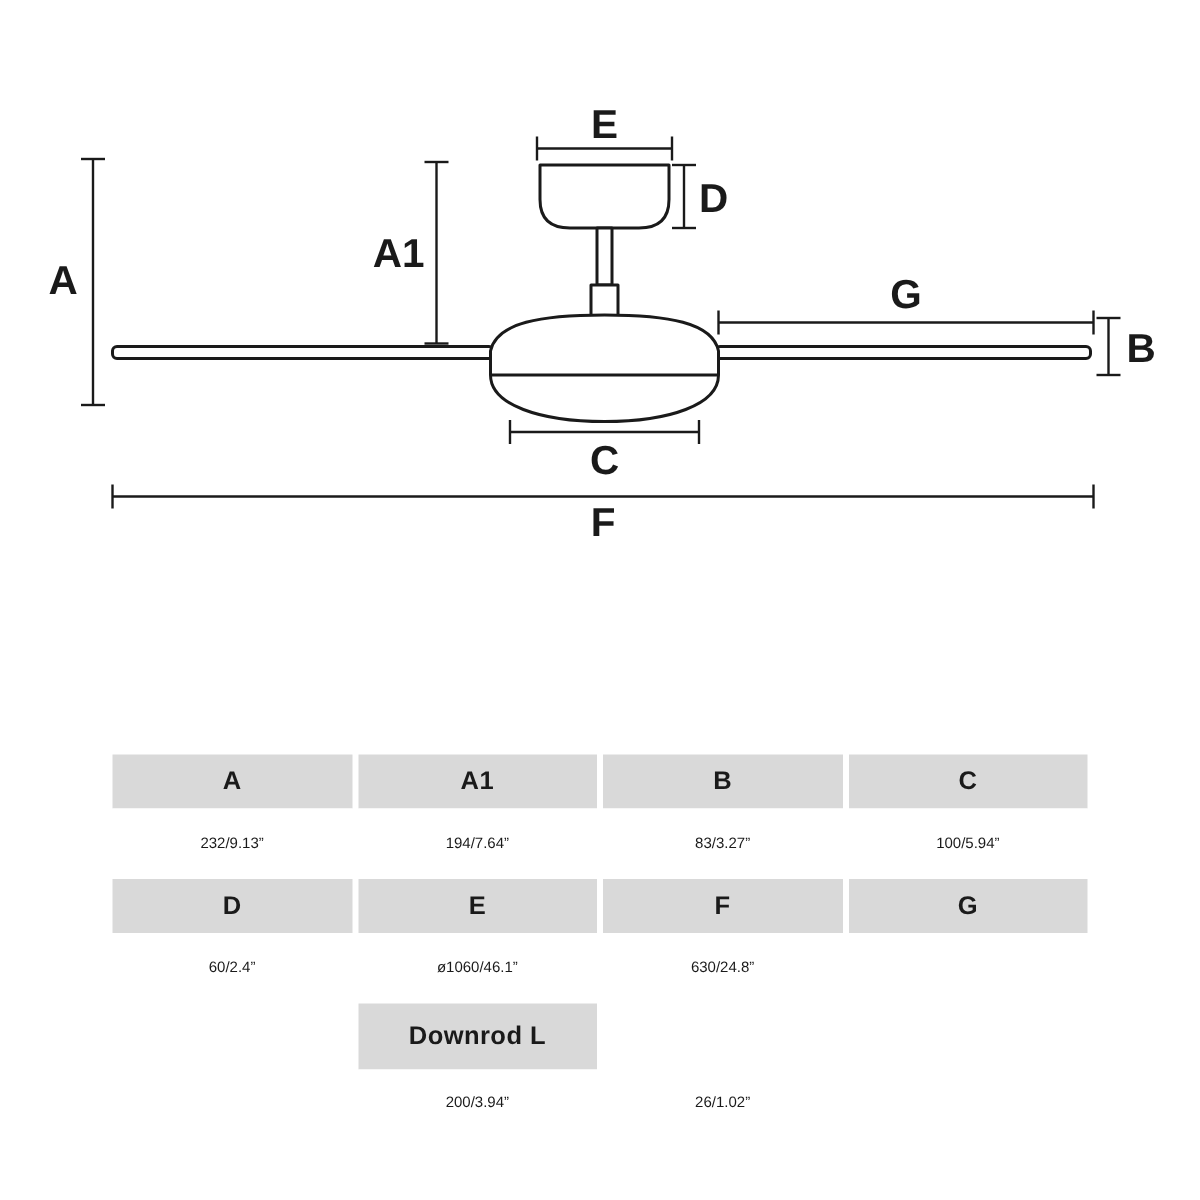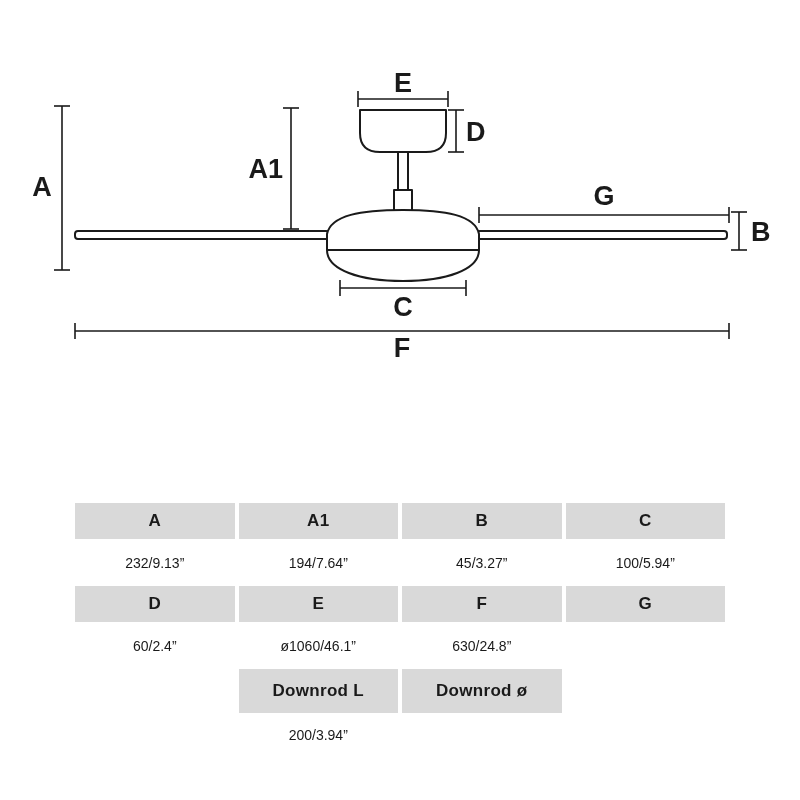--- a/index.html
+++ b/index.html
@@ -58,21 +58,21 @@
     font-weight: 700;
     font-size: 17px;
     letter-spacing: 0.3px;
   }
   .vcell {
     background: #ffffff;
     display: flex;
     align-items: center;
     justify-content: center;
     font-weight: 400;
-    font-size: 14px;
+    font-size: 10px;
   }
   .empty {
     background: transparent;
   }
 </style>
 </head>
 <body>
 
 <div class="page">
 
@@ -155,42 +155,42 @@
 
     <div class="trow hrow">
       <div class="hcell">A</div>
       <div class="hcell">A1</div>
       <div class="hcell">B</div>
       <div class="hcell">C</div>
     </div>
     <div class="trow vrow">
       <div class="vcell">232/9.13”</div>
       <div class="vcell">194/7.64”</div>
-      <div class="vcell">45/3.27”</div>
+      <div class="vcell">83/3.27”</div>
       <div class="vcell">100/5.94”</div>
     </div>
 
     <div class="trow hrow">
       <div class="hcell">D</div>
       <div class="hcell">E</div>
       <div class="hcell">F</div>
       <div class="hcell">G</div>
     </div>
     <div class="trow vrow">
       <div class="vcell">60/2.4”</div>
       <div class="vcell">ø1060/46.1”</div>
       <div class="vcell">630/24.8”</div>
     </div>
 
     <div class="trow hrow last">
       <div class="hcell empty"></div>
       <div class="hcell">Downrod L</div>
-      <div class="hcell">Downrod ø</div>
       <div class="hcell empty"></div>
     </div>
     <div class="trow vrow last">
       <div class="vcell empty"></div>
       <div class="vcell">200/3.94”</div>
+      <div class="vcell">26/1.02”</div>
       <div class="vcell empty"></div>
     </div>
 
   </div>
 </div>
 
 </body></html>

